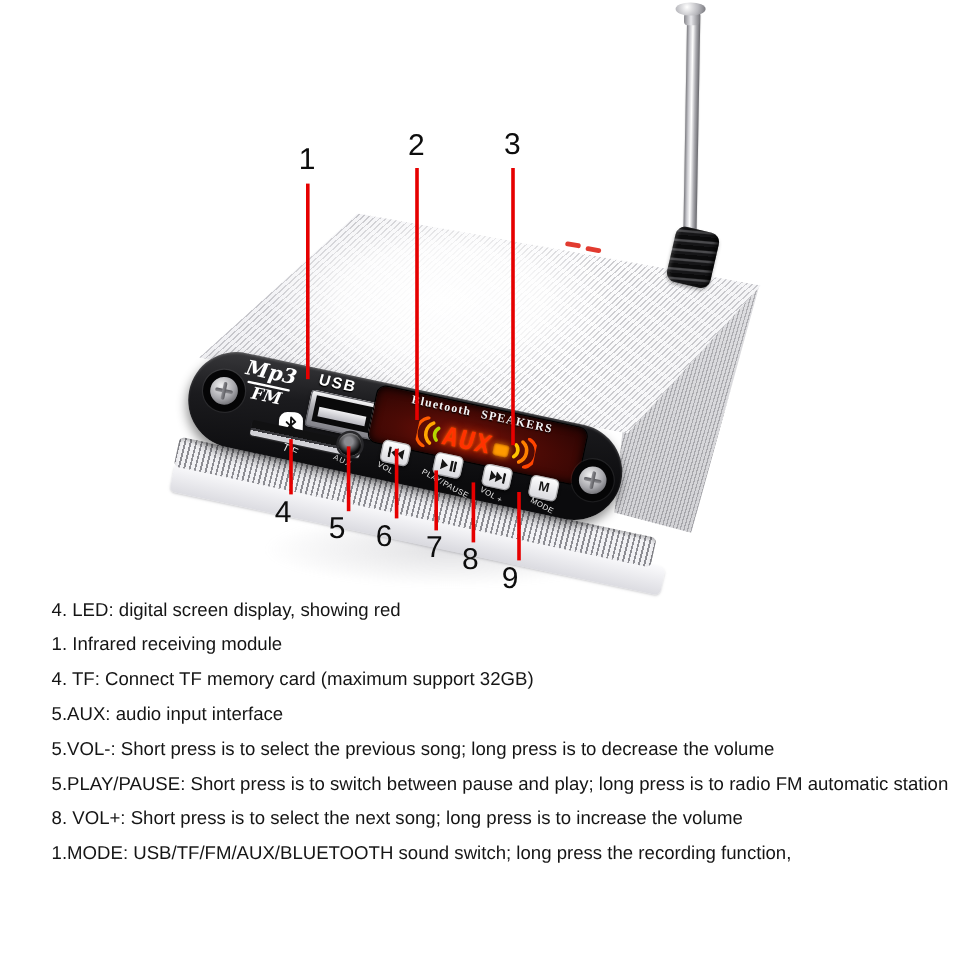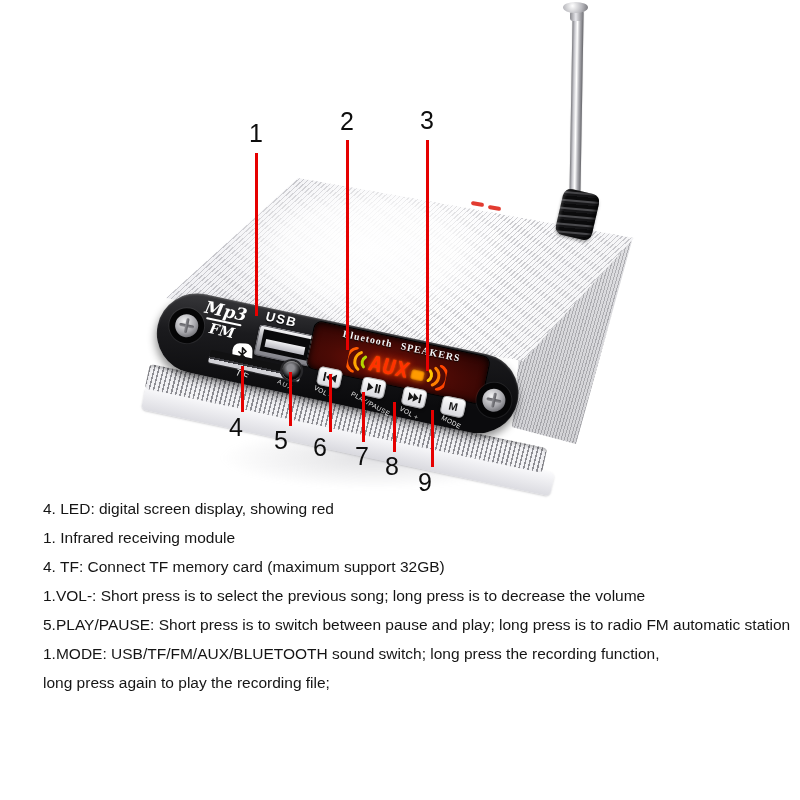--- a/index.html
+++ b/index.html
@@ -284,17 +284,18 @@
   <div class="cnum cn6">6</div>
   <div class="cnum cn7">7</div>
   <div class="cnum cn8">8</div>
   <div class="cnum cn9">9</div>
 </div>
 
 <div id="descriptions">
   <p>4. LED: digital screen display, showing red</p>
   <p>1. Infrared receiving module</p>
   <p>4. TF: Connect TF memory card (maximum support 32GB)</p>
-  <p>1.VOL-: Short press is to select the previous song; long press is to decrease the volume</p>
+  <p>5.AUX: audio input interface</p>
+  <p>5.VOL-: Short press is to select the previous song; long press is to decrease the volume</p>
   <p>5.PLAY/PAUSE: Short press is to switch between pause and play; long press is to radio FM automatic station</p>
+  <p>8. VOL+: Short press is to select the next song; long press is to increase the volume</p>
   <p>1.MODE: USB/TF/FM/AUX/BLUETOOTH sound switch; long press the recording function,</p>
-  <p>long press again to play the recording file;</p>
 </div>
 
 </body></html>

